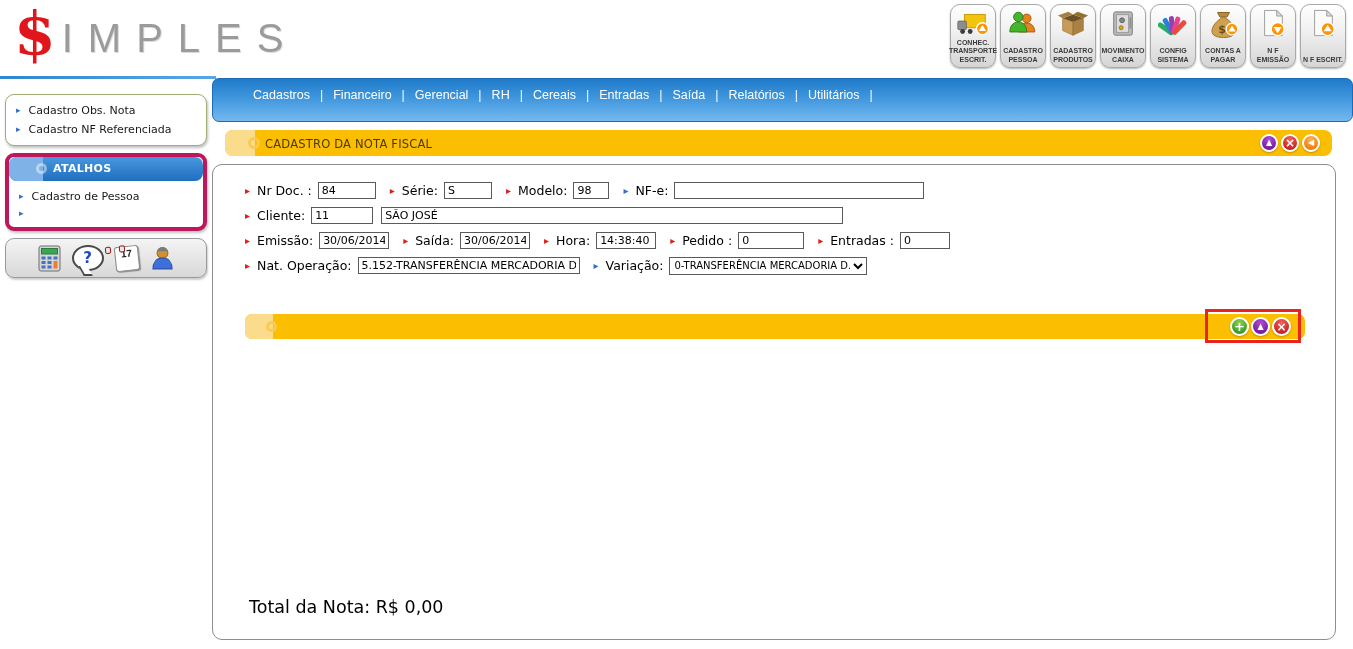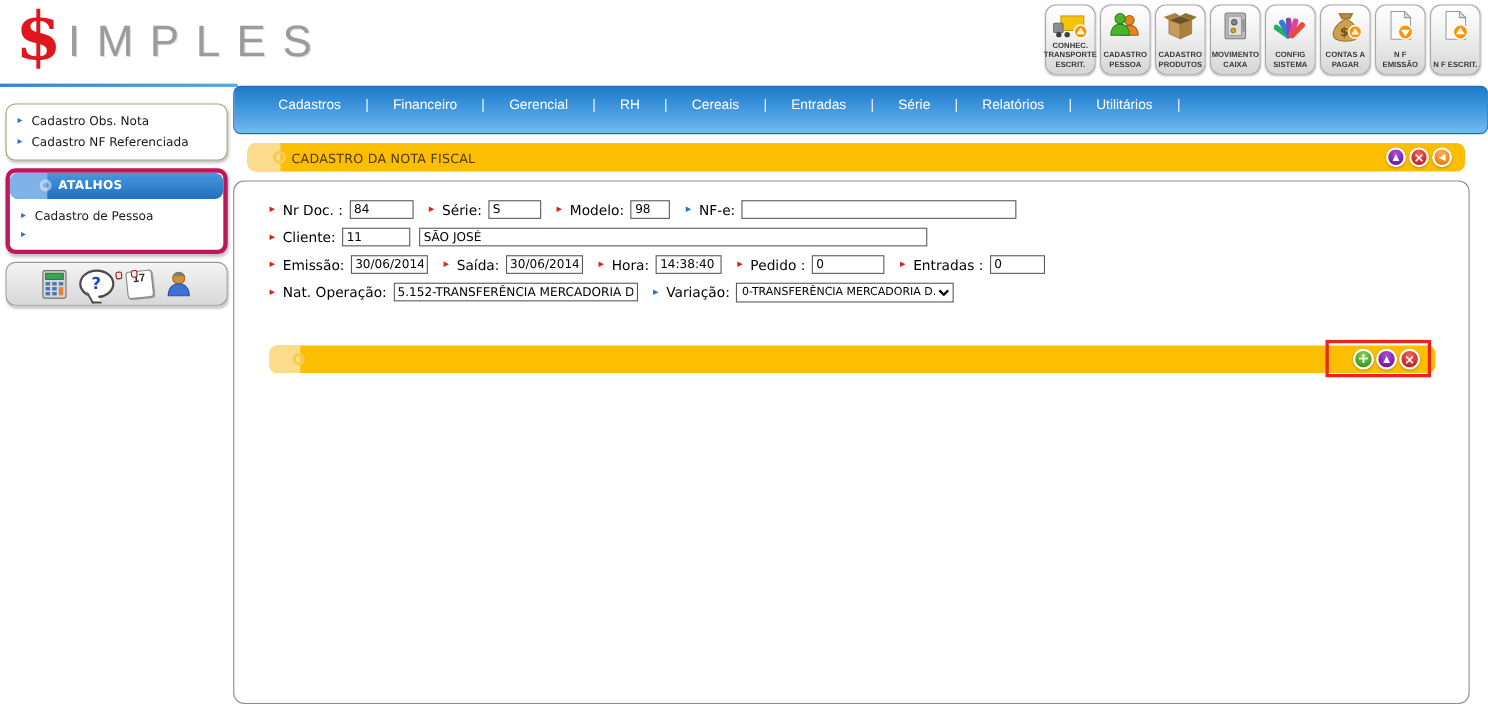--- a/index.html
+++ b/index.html
@@ -20,21 +20,21 @@
   .tb-label { font-size:7px; font-weight:bold; color:#3a3a3a; text-align:center; line-height:1.2;
               margin-top:auto; margin-bottom:3px; padding:0 1px; font-family:"Liberation Sans", sans-serif; }
 
   .left-top-line { position:absolute; left:0; top:76px; width:216px; height:3px;
                    background:linear-gradient(90deg,#2f86cf,#5aa6e4); }
 
   
   .navbar { position:absolute; left:212px; top:78px; width:1141px; height:44px; border-radius:7px;
             border:1px solid #1b6cb5;
             background:linear-gradient(180deg,#1f7ac9 0%,#3f96dd 45%,#74b9ef 100%); }
-  .nav-items { display:flex; gap:22px; padding:9px 4px 0 40px; font-size:12.5px; color:#fff;
+  .nav-items { display:flex; gap:10px; padding:9px 4px 0 40px; font-size:12.5px; color:#fff;
                font-family:"Liberation Sans", sans-serif; }
   .nav-link { cursor:pointer; white-space:nowrap; }
   .nav-sep { opacity:.95; }
 
   
   .titlebar { position:absolute; left:225px; top:130px; width:1107px; height:26px; background:#fcbe00; border-radius:8px; }
   .bar-cap { position:absolute; left:0; top:0; width:30px; height:26px; background:#fbdc8d; border-radius:8px 0 0 8px; }
   .cap-ring { position:absolute; left:23px; top:7px; width:12px; height:12px; border-radius:50%;
               border:3px solid #f6cd52; }
   .titlebar-text { position:absolute; left:40px; top:7px; font-size:11.5px; font-weight:normal; color:#4c3a00; letter-spacing:.2px; }
@@ -243,21 +243,21 @@
       <span class="nav-link">Financeiro</span>
       <span class="nav-sep">|</span>
       <span class="nav-link">Gerencial</span>
       <span class="nav-sep">|</span>
       <span class="nav-link">RH</span>
       <span class="nav-sep">|</span>
       <span class="nav-link">Cereais</span>
       <span class="nav-sep">|</span>
       <span class="nav-link">Entradas</span>
       <span class="nav-sep">|</span>
-      <span class="nav-link">Série</span>
+      <span class="nav-link">Saída</span>
       <span class="nav-sep">|</span>
       <span class="nav-link">Relatórios</span>
       <span class="nav-sep">|</span>
       <span class="nav-link">Utilitários</span>
       <span class="nav-sep">|</span>
     </div>
   </div>
 
   <div class="titlebar">
     <span class="bar-cap"></span>
@@ -432,15 +432,19 @@
         <div class="cbtn cbtn-up">
           <span>▲</span>
         </div>
         <div class="cbtn cbtn-close">
           <span>×</span>
         </div>
       </div>
     </div>
     <div class="red-annotation"></div>
 
+    <div class="total">
+      <span>Total da Nota:</span>
+      <span>R$ 0,00</span>
+    </div>
   </div>
 
 </div>
 
 </body></html>

